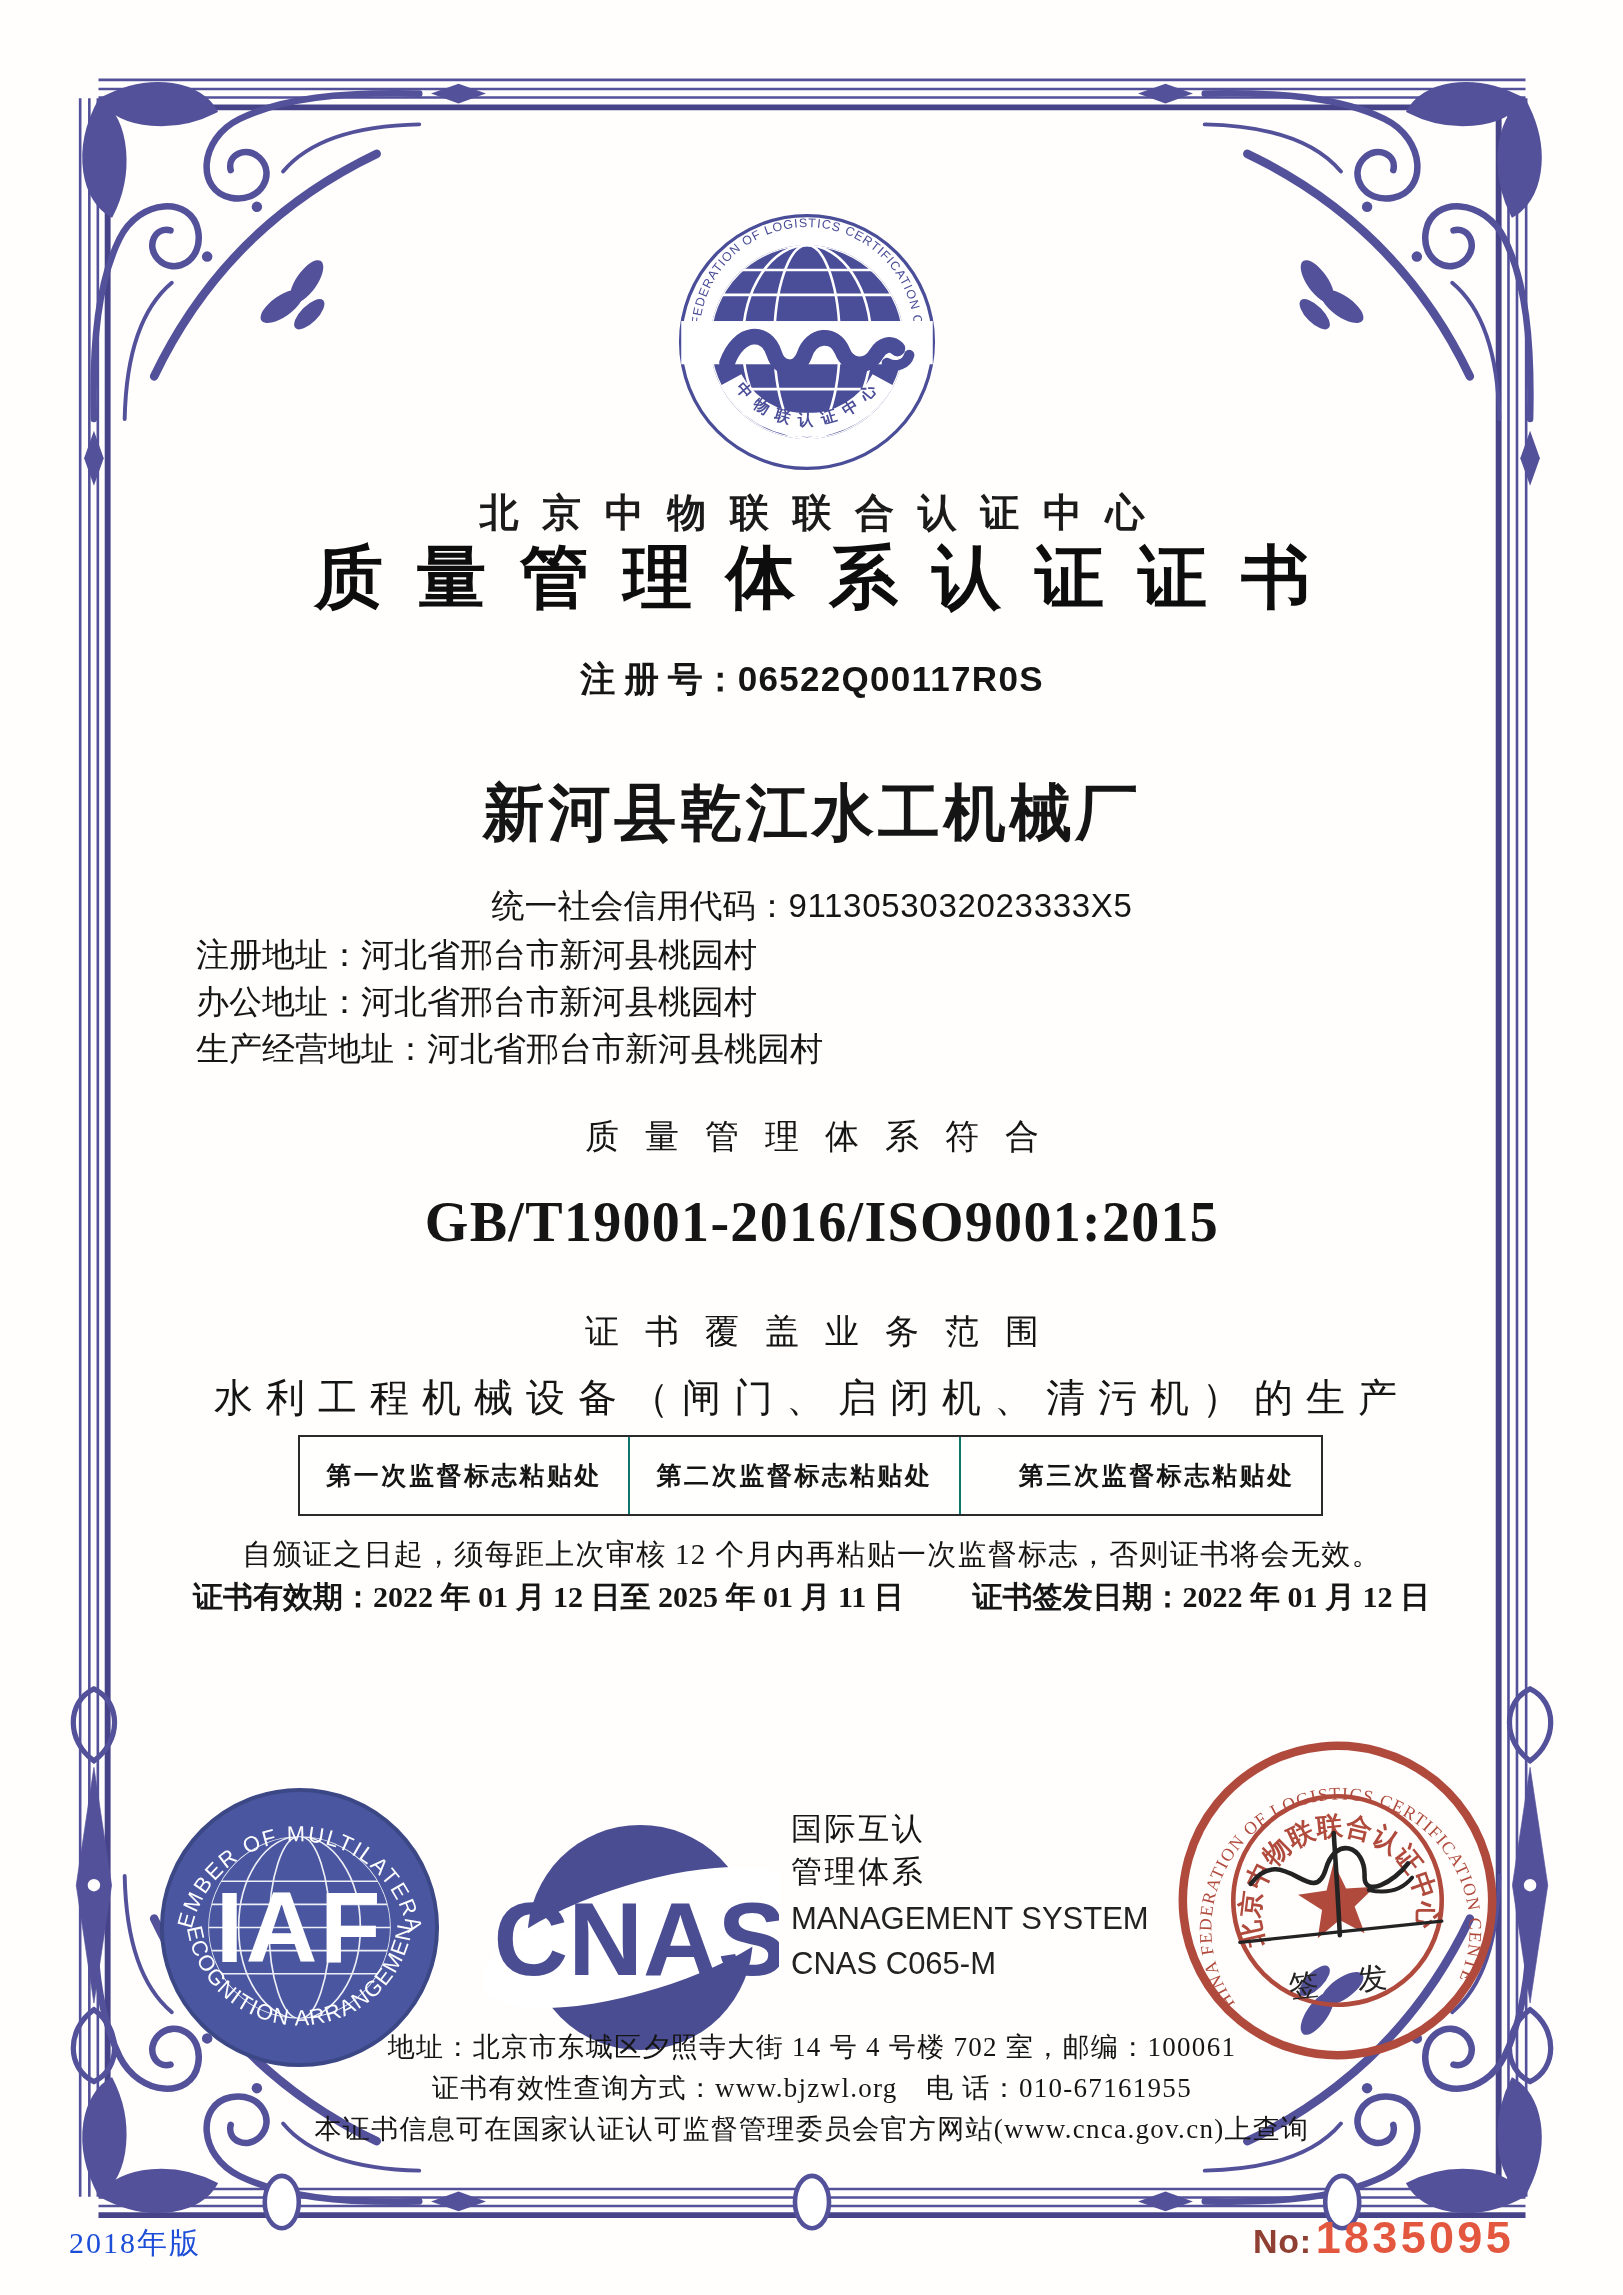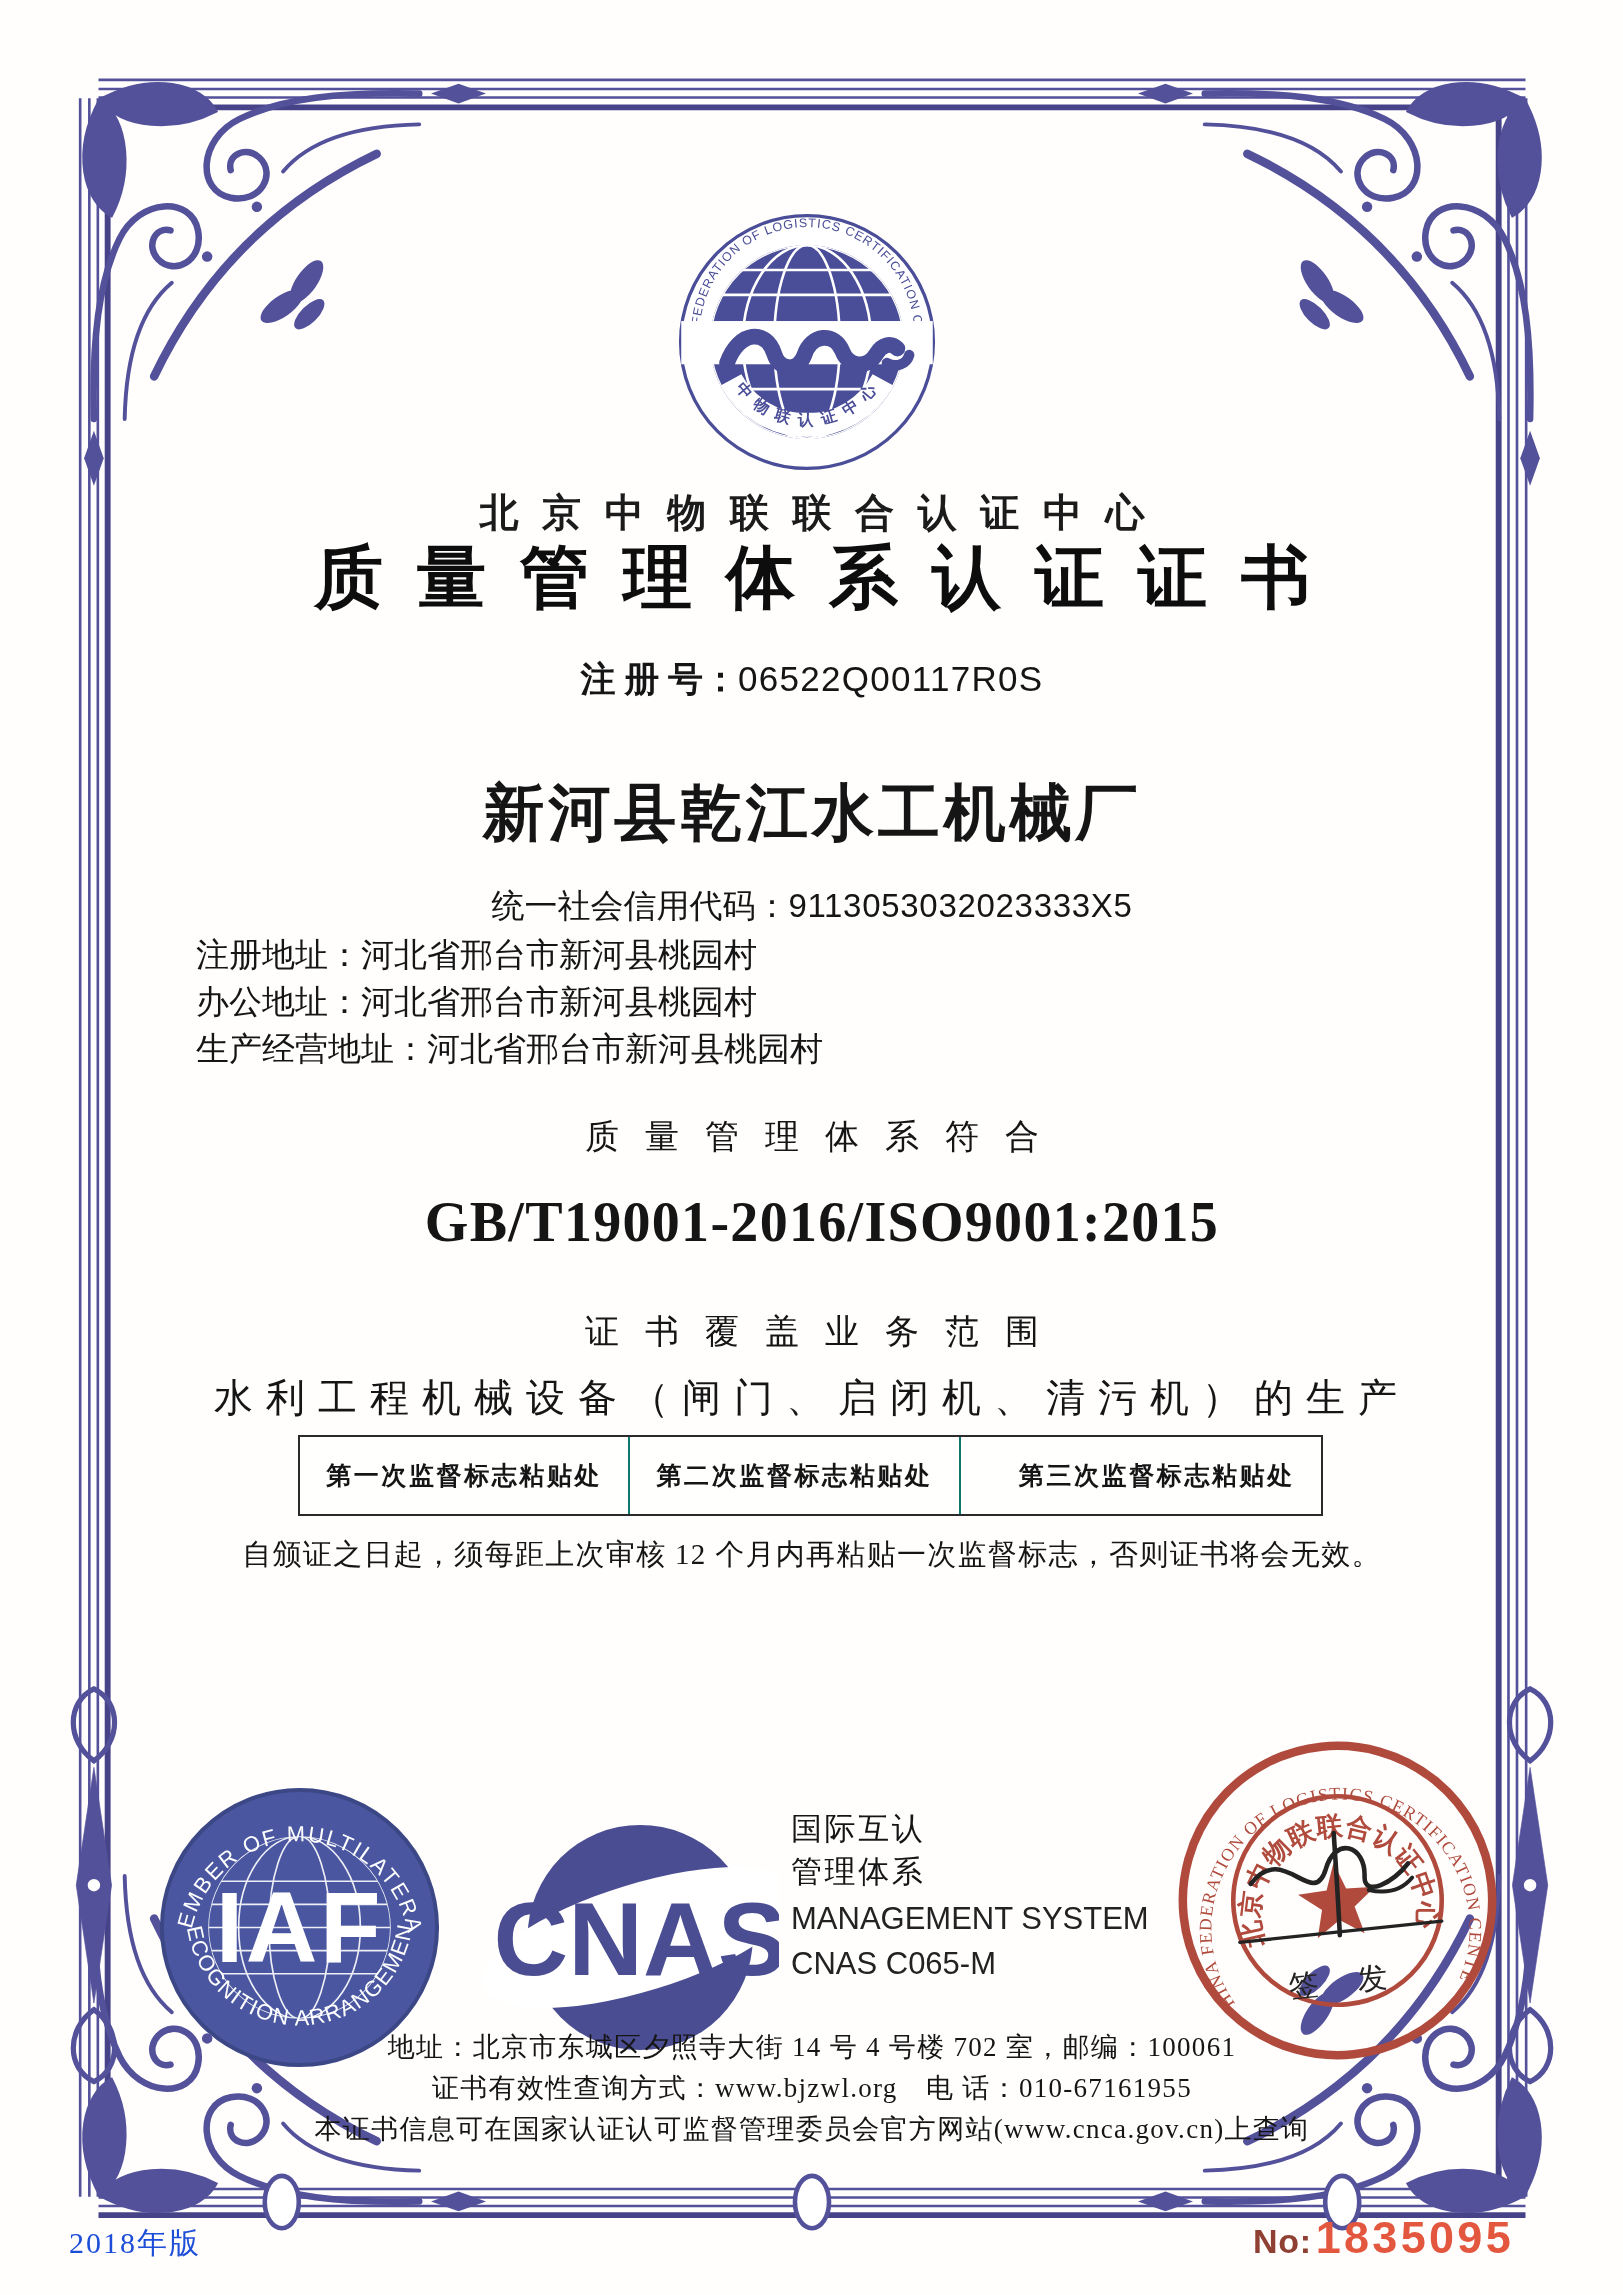--- a/index.html
+++ b/index.html
@@ -12,21 +12,21 @@
   .abs { position:absolute; }
   .ctr { left:0; right:0; text-align:center; }
 
   .border-svg { position:absolute; left:0; top:0; width:1624px; height:2295px; }
 
   .logo-wrap { left:676px; top:211px; width:262px; height:262px; }
 
   .issuer-name { top:486px; font-size:39px; font-weight:600; letter-spacing:23.6px; text-indent:23.6px; color:#1b1b1b; }
   .cert-title  { top:532px; font-size:69px; font-weight:800; letter-spacing:34px; text-indent:34px; color:#0d0d0d; }
   .reg-line    { top:656px; font-size:35px; font-weight:600; }
-  .reg-line .num { font-family:"Liberation Sans","DejaVu Sans",sans-serif; font-weight:400; letter-spacing:1.3px; }
+  .reg-line .num { font-family:"Liberation Sans","DejaVu Sans",sans-serif; font-weight:700; letter-spacing:1.3px; }
 
   .company-name { top:771px; font-size:62px; font-weight:800; letter-spacing:3.9px; }
   .credit-line  { top:884px; font-size:33px; }
   .credit-line .code { font-family:"Liberation Sans","DejaVu Sans",sans-serif; letter-spacing:0.7px; }
 
   .addr-block { top:932px; left:196px; width:1244px; font-size:33px; line-height:1.42; }
   .addr-row { white-space:nowrap; }
 
   .conformity  { top:1114px; font-size:34px; letter-spacing:26px; text-indent:26px; }
   .standard    { top:1190px; font-size:56px; font-weight:800; letter-spacing:1.3px;padding-left:20px; }
@@ -180,20 +180,24 @@
   <div class="abs ctr scope-title">证书覆盖业务范围</div>
   <div class="abs ctr scope-line">水利工程机械设备（闸门、启闭机、清污机）的生产</div>
 
   <div class="abs sup-table">
     <div class="sup-cell">第一次监督标志粘贴处</div>
     <div class="sup-cell">第二次监督标志粘贴处</div>
     <div class="sup-cell">第三次监督标志粘贴处</div>
   </div>
   <div class="abs ctr sup-note">自颁证之日起，须每距上次审核 12 个月内再粘贴一次监督标志，否则证书将会无效。</div>
 
+  <div class="abs validity-row">
+    <span>证书有效期：2022 年 01 月 12 日至 2025 年 01 月 11 日</span>
+    <span>证书签发日期：2022 年 01 月 12 日</span>
+  </div>
 
   <svg class="abs iaf-wrap" viewBox="0 0 440 440">
     <circle cx="220" cy="220" r="208" fill="#4a57a0" stroke="#3c4786" stroke-width="6"></circle>
     <clipPath id="iafClip">
         <circle cx="220" cy="220" r="138"></circle>
       </clipPath>
     <g clip-path="url(#iafClip)" stroke="#ffffff" stroke-width="2.5" fill="none" opacity="0.9">
       <circle cx="220" cy="220" r="138"></circle>
       <ellipse cx="220" cy="220" rx="92" ry="138"></ellipse>
       <ellipse cx="220" cy="220" rx="46" ry="138"></ellipse>

